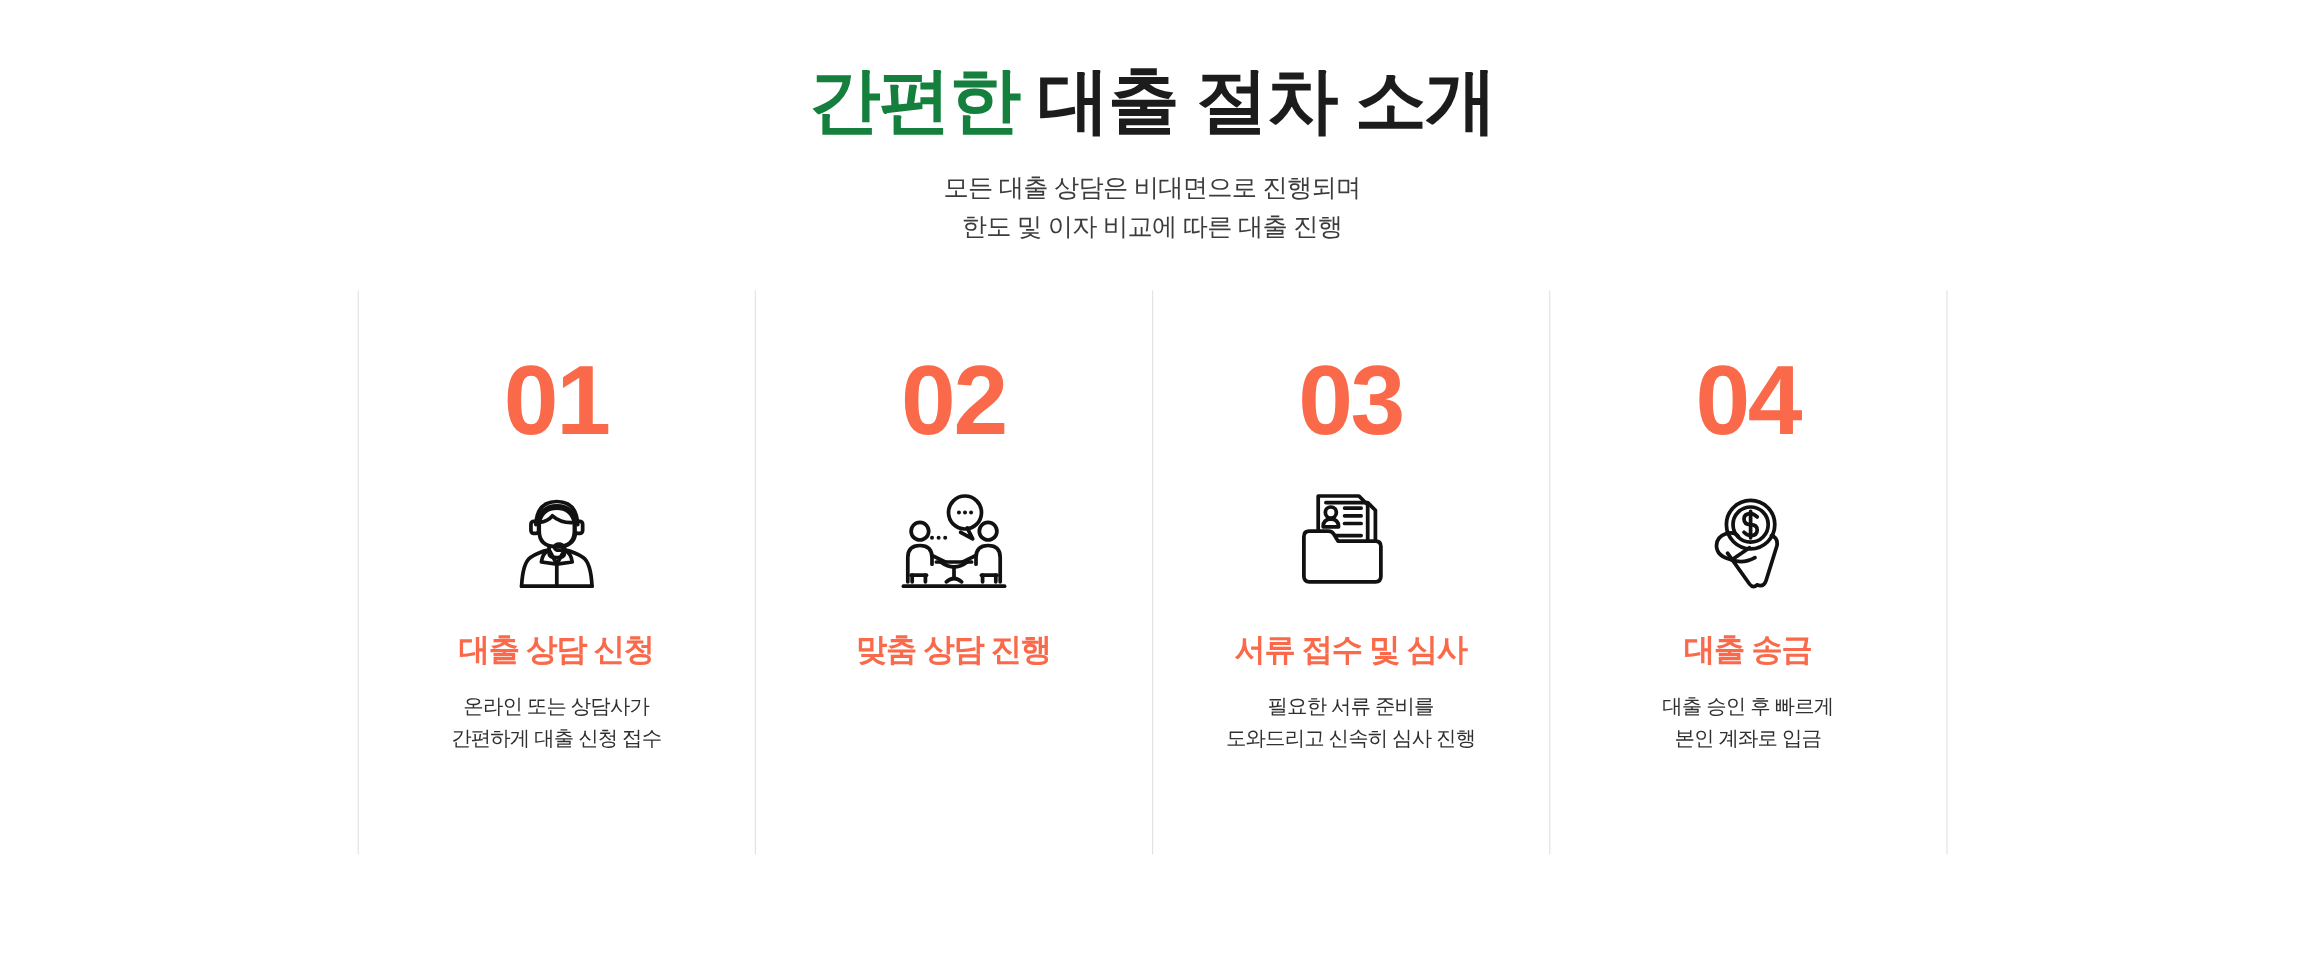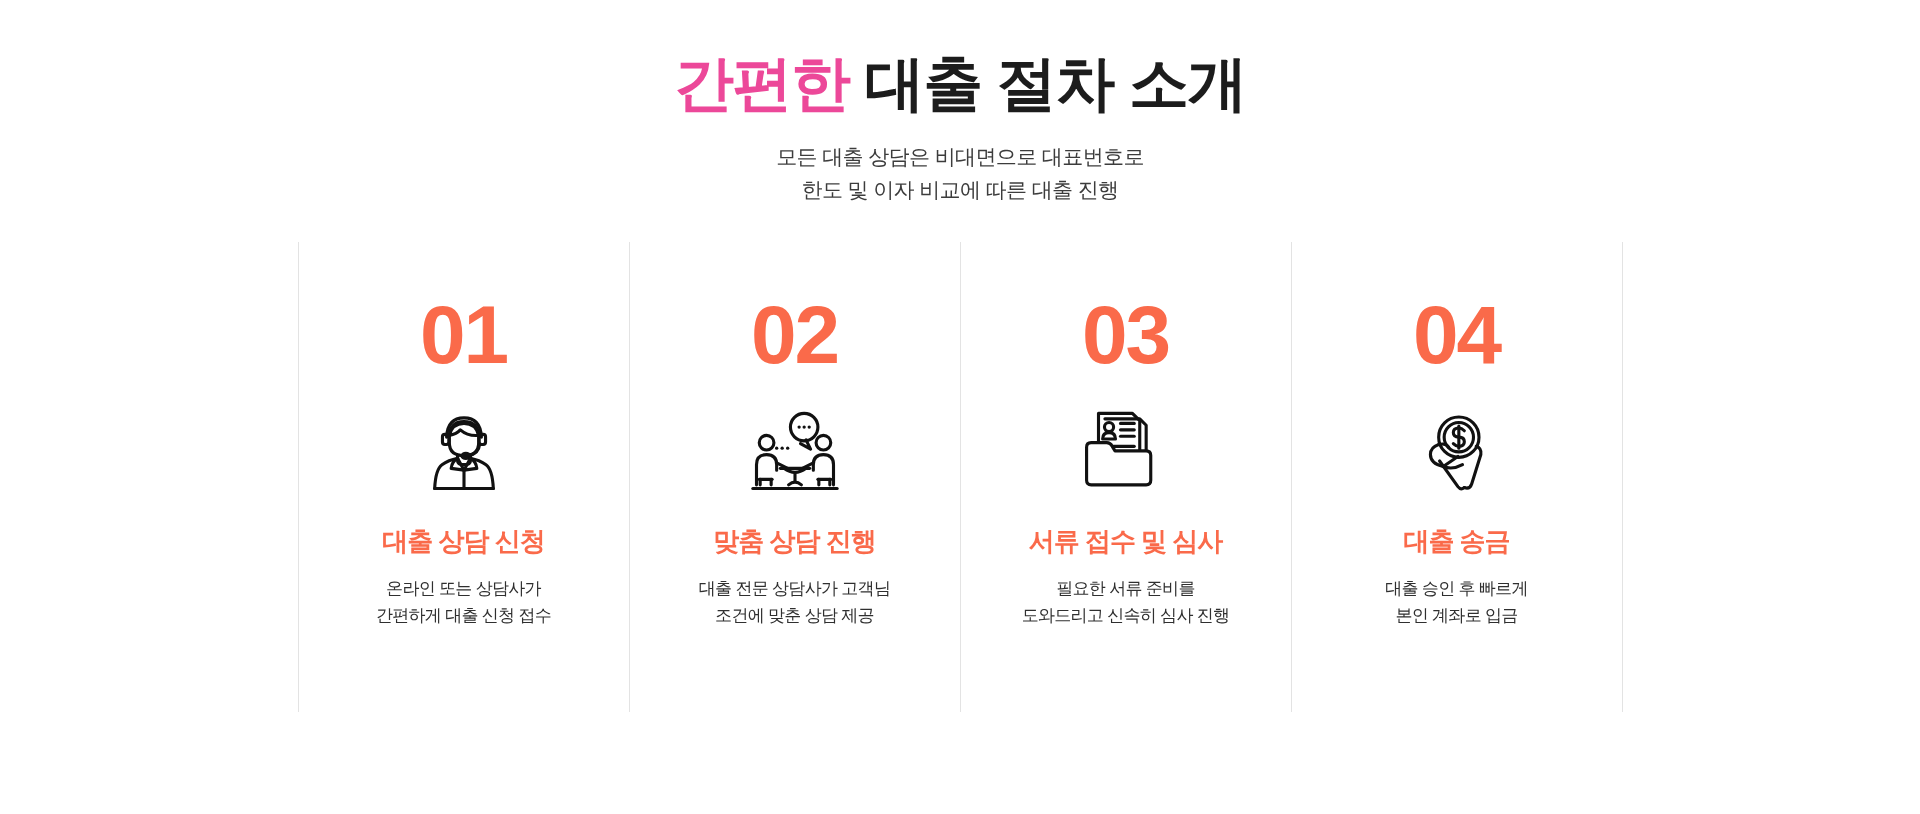--- a/index.html
+++ b/index.html
@@ -32,21 +32,21 @@
   .page-title {
     font-size: 60px;
     line-height: 1.05;
     font-weight: 800;
     color: #2b2b2b;
     letter-spacing: -1.5px;
     white-space: nowrap;
   }
   .page-title .title-light {
     font-weight: 700;
-    color: #ec4899;
+    color: #15803d;
   }
   .page-title .title-strong {
     font-weight: 900;
     color: #1c1c1c;
   }
 
   .subtitle {
     margin-top: 26px;
     font-size: 21px;
     line-height: 1.55;
@@ -128,21 +128,21 @@
 <body>
 
 <div class="page">
 
   <div class="header">
     <div class="page-title">
       <span class="title-light">간편한</span>
       <span class="title-strong">대출 절차 소개</span>
     </div>
     <div class="subtitle">
-      <span class="sub-line">모든 대출 상담은 비대면으로 대표번호로</span>
+      <span class="sub-line">모든 대출 상담은 비대면으로 진행되며</span>
       <span class="sub-line">한도 및 이자 비교에 따른 대출 진행</span>
     </div>
   </div>
 
   <div class="steps">
 
     <div class="step-card">
       <div class="step-number">01</div>
       <div class="step-icon">
         <svg viewBox="0 0 120 100" fill="none" stroke="#111111" stroke-width="3.4" stroke-linecap="round" stroke-linejoin="round">
@@ -219,24 +219,20 @@
           <path d="M44 70 h32"></path>
           <path d="M48 70 q12 9 24 0"></path>
 
           <path d="M60 76 v8"></path>
           <path d="M53 88 q7 -6 14 0"></path>
 
           <path d="M14 92 h92"></path>
         </svg>
       </div>
       <div class="step-title">맞춤 상담 진행</div>
-      <div class="step-desc">
-        <span class="desc-line">대출 전문 상담사가 고객님</span>
-        <span class="desc-line">조건에 맞춘 상담 제공</span>
-      </div>
     </div>
 
     <div class="step-card">
       <div class="step-number">03</div>
       <div class="step-icon">
         <svg viewBox="0 0 120 100" fill="none" stroke="#111111" stroke-width="3.4" stroke-linecap="round" stroke-linejoin="round">
 
           <path d="M37 16 h38 l7 7 v33"></path>
 
           <path d="M30 10 h37 l8 8 v38 h-45 z"></path>

